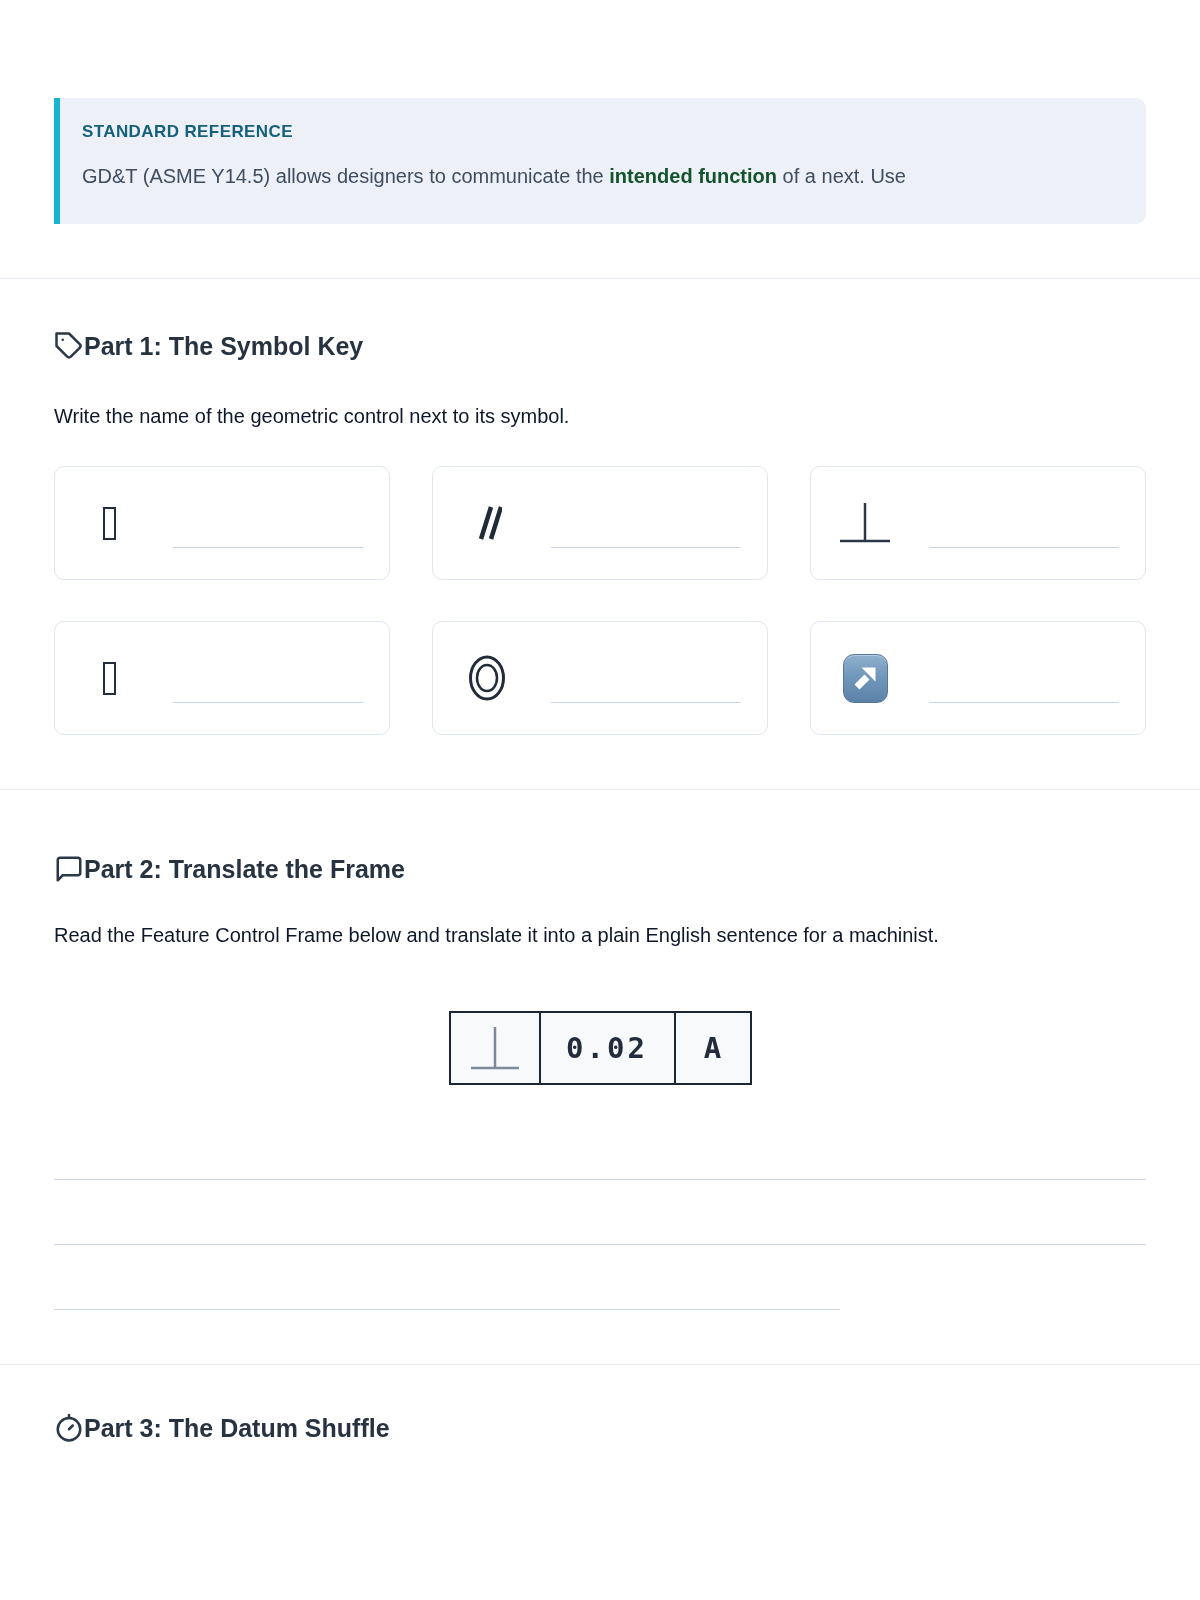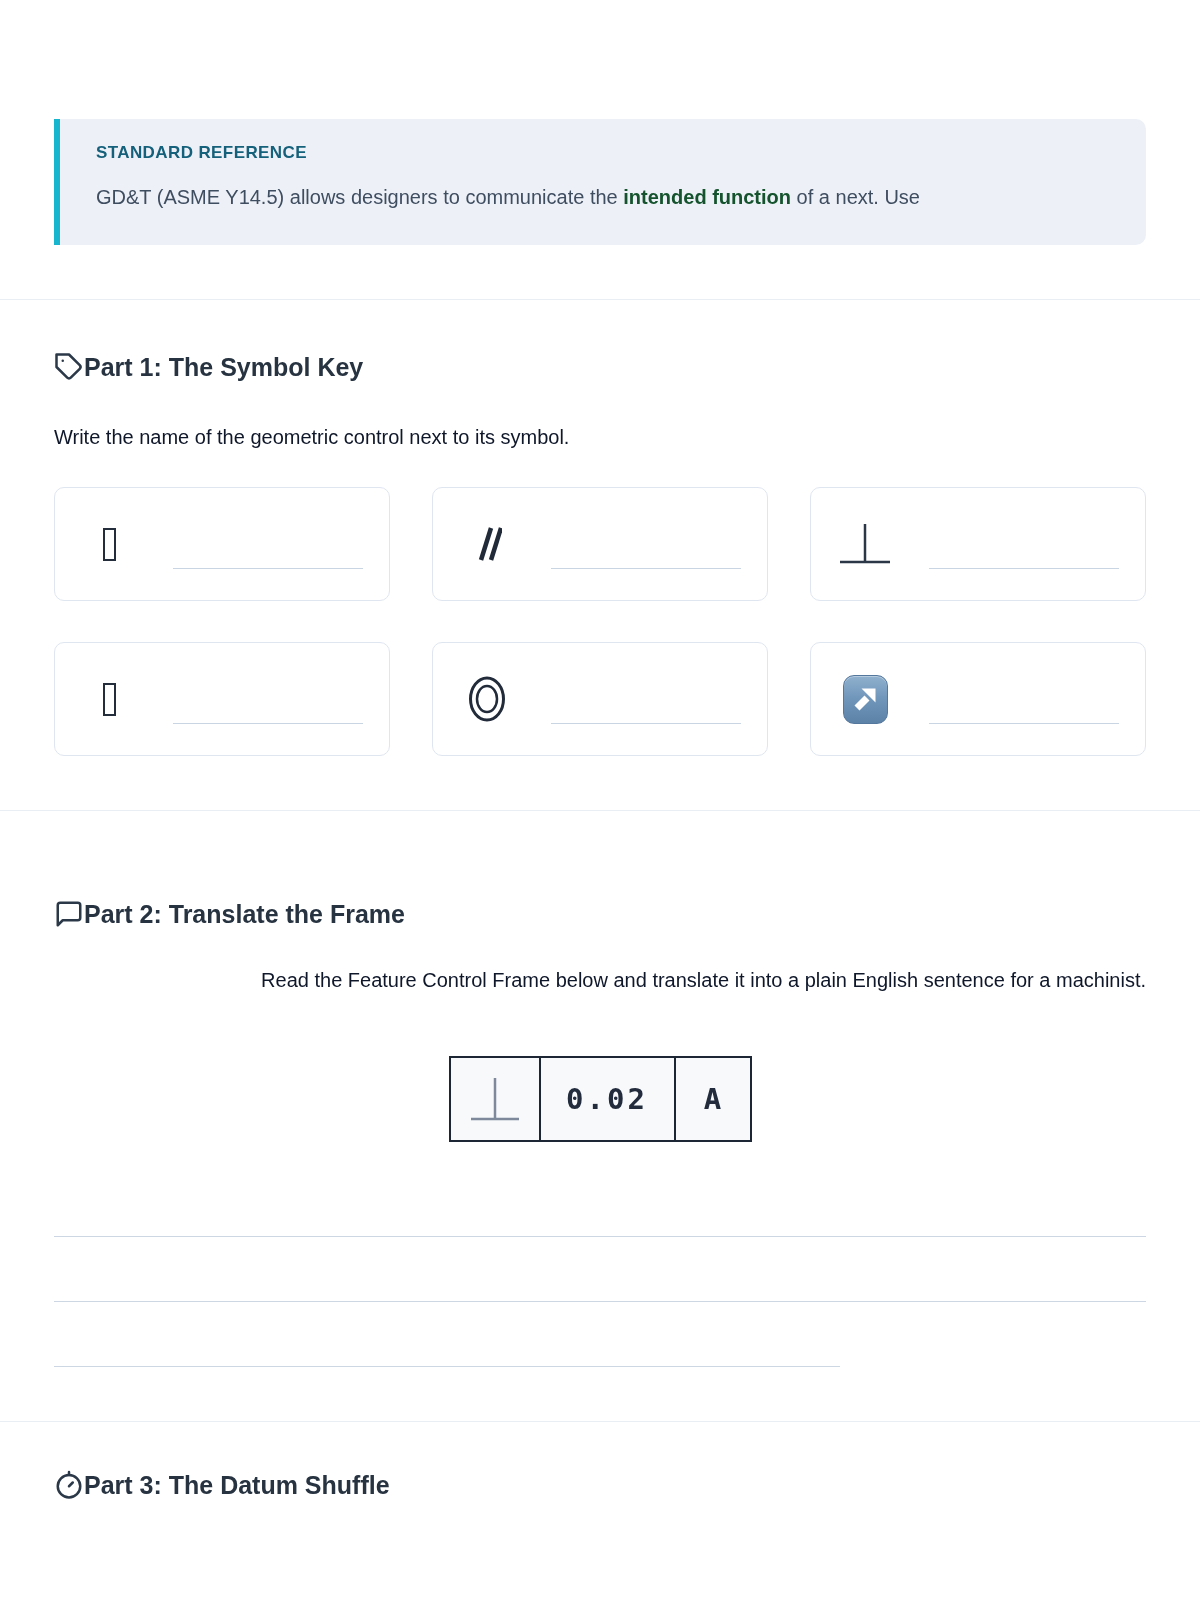--- a/index.html
+++ b/index.html
@@ -20,37 +20,37 @@
   .field-row{display:flex;align-items:flex-end;gap:14px;}
   .field-row + .field-row{margin-top:25px;}
   .field-label{
     font-size:15px;font-weight:700;letter-spacing:.8px;color:#93a3b8;
     padding-bottom:12px;
   }
   .field-line{flex:1;height:30px;border-bottom:1.5px solid #c3cfdf;}
 
   
   .reference-box{
-    margin-top:64px;background:#edf1f7;border-left:6px solid #17b5ce;
-    border-radius:0 10px 10px 0;padding:24px 36px 28px;
+    margin-top:43px;background:#edf1f7;border-left:6px solid #17b5ce;
+    border-radius:0 10px 10px 0;padding:24px 22px 28px;
   }
   .ref-title{font-size:17px;font-weight:700;letter-spacing:.4px;color:#15607a;}
   .ref-body{margin:14px 0 0;font-size:20px;line-height:40px;color:#3f4d61;}
   .ref-body strong{color:#14532d;}
 
   
   .section-divider{border:none;border-top:1.5px solid #e9eef4;margin:54px -54px 0;}
   .part-heading{
     display:flex;align-items:center;margin:52px 0 0;
     font-size:25px;font-weight:700;color:#273341;
   }
   .part-heading svg{flex:none;}
   .part-desc{margin:44px 0 0;font-size:20px;color:#0f172a;}
-  .part2 .part-heading{margin-top:88px;}
-  .part2 .part-desc{margin-top:40px;text-align:right;}
+  .part2 .part-heading{margin-top:64px;}
+  .part2 .part-desc{margin-top:40px;}
 
   
   .symbol-grid{
     margin-top:38px;display:grid;grid-template-columns:repeat(3,1fr);
     gap:41px 42px;
   }
   .symbol-card{
     height:114px;background:#fff;border:1.5px solid #dfe6f0;border-radius:10px;
     display:flex;align-items:center;padding:0 26px;box-sizing:border-box;
   }
@@ -66,21 +66,21 @@
     border:1px solid #54779d;display:flex;align-items:center;justify-content:center;
     box-shadow:inset 0 1px 0 rgba(255,255,255,.35);box-sizing:border-box;
   }
 
   
   .fcf{
     margin:64px auto 0;width:max-content;display:flex;
     border:2.5px solid #1d2634;background:#f7f9fb;
   }
   .fcf-cell{
-    display:flex;align-items:center;justify-content:center;height:82px;
+    display:flex;align-items:center;justify-content:center;height:70px;
     box-sizing:border-box;
   }
   .fcf-cell + .fcf-cell{border-left:2.5px solid #1d2634;}
   .fcf-symbol{width:88px;}
   .fcf-tol{width:135px;letter-spacing:3px;}
   .fcf-datum{width:76px;}
   .fcf-tol,.fcf-datum{
     font-family:"DejaVu Sans Mono",monospace;font-weight:700;font-size:29px;
     color:#222c3c;
   }

